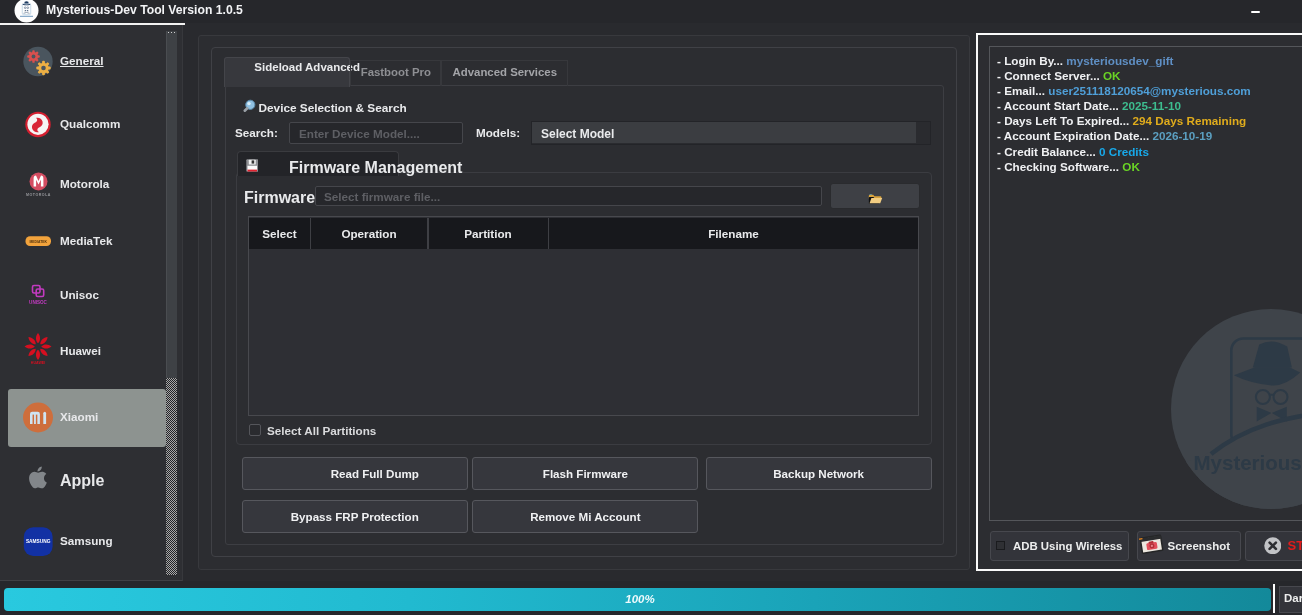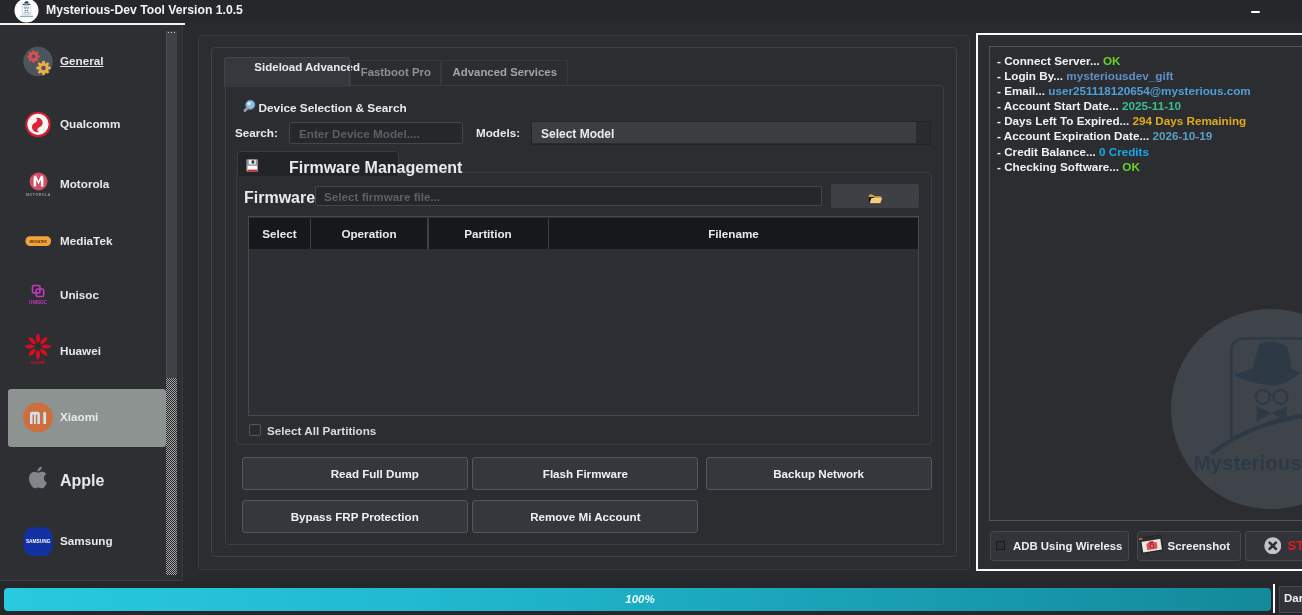--- a/index.html
+++ b/index.html
@@ -230,22 +230,22 @@
    <circle cx="109.5" cy="88" r="7"></circle>
    <path d="M98.7 85.8 L102.7 85.8"></path>
   </g>
   <path d="M85.7 97.8 L100 103.7 L100 104.3 L85.7 112.5 Z M115.8 97.8 L101.2 103.7 L101.2 104.3 L115.8 112.5 Z" fill="#2d3a46"></path>
   <path d="M40 145 C74 118 112 108 164 102" stroke="#2d3a46" stroke-width="4.5" fill="none"></path>
   <text x="22.5" y="161" font-size="20.5" fill="#2d3a46" font-family="Liberation Sans" font-weight="bold">Mysterious-Dev</text>
  </svg>
 </div>
 
 <div id="log" class="abs" style="left:997px;top:53px;font-size:11.7px;line-height:15.1px;color:#f0f1f3;white-space:nowrap;">
+    <div>- Login By... <span style="color:#5f8fc4">mysteriousdev_gift</span></div>
     <div>- Connect Server... <span style="color:#6ad425">OK</span></div>
-    <div>- Login By... <span style="color:#5f8fc4">mysteriousdev_gift</span></div>
     <div>- Email... <span style="color:#4f9fd8">user251118120654@mysterious.com</span></div>
     <div>- Account Start Date... <span style="color:#3dbd8f">2025-11-10</span></div>
     <div>- Days Left To Expired... <span style="color:#e0ac1c">294 Days Remaining</span></div>
     <div>- Account Expiration Date... <span style="color:#5b9fc0">2026-10-19</span></div>
     <div>- Credit Balance... <span style="color:#18a8e8">0 Credits</span></div>
     <div>- Checking Software... <span style="color:#6ad425">OK</span></div>
   </div>
 
 <div class="abs" style="left:990px;top:530.5px;width:139px;height:30px;background:#33343a;border:1px solid #47484e;border-radius:3px;box-sizing:border-box;"></div>
 <div class="abs" style="left:995.6px;top:540.8px;width:9px;height:9px;background:#2f3034;border:1.6px solid #1a1b1e;box-sizing:border-box;"></div>

